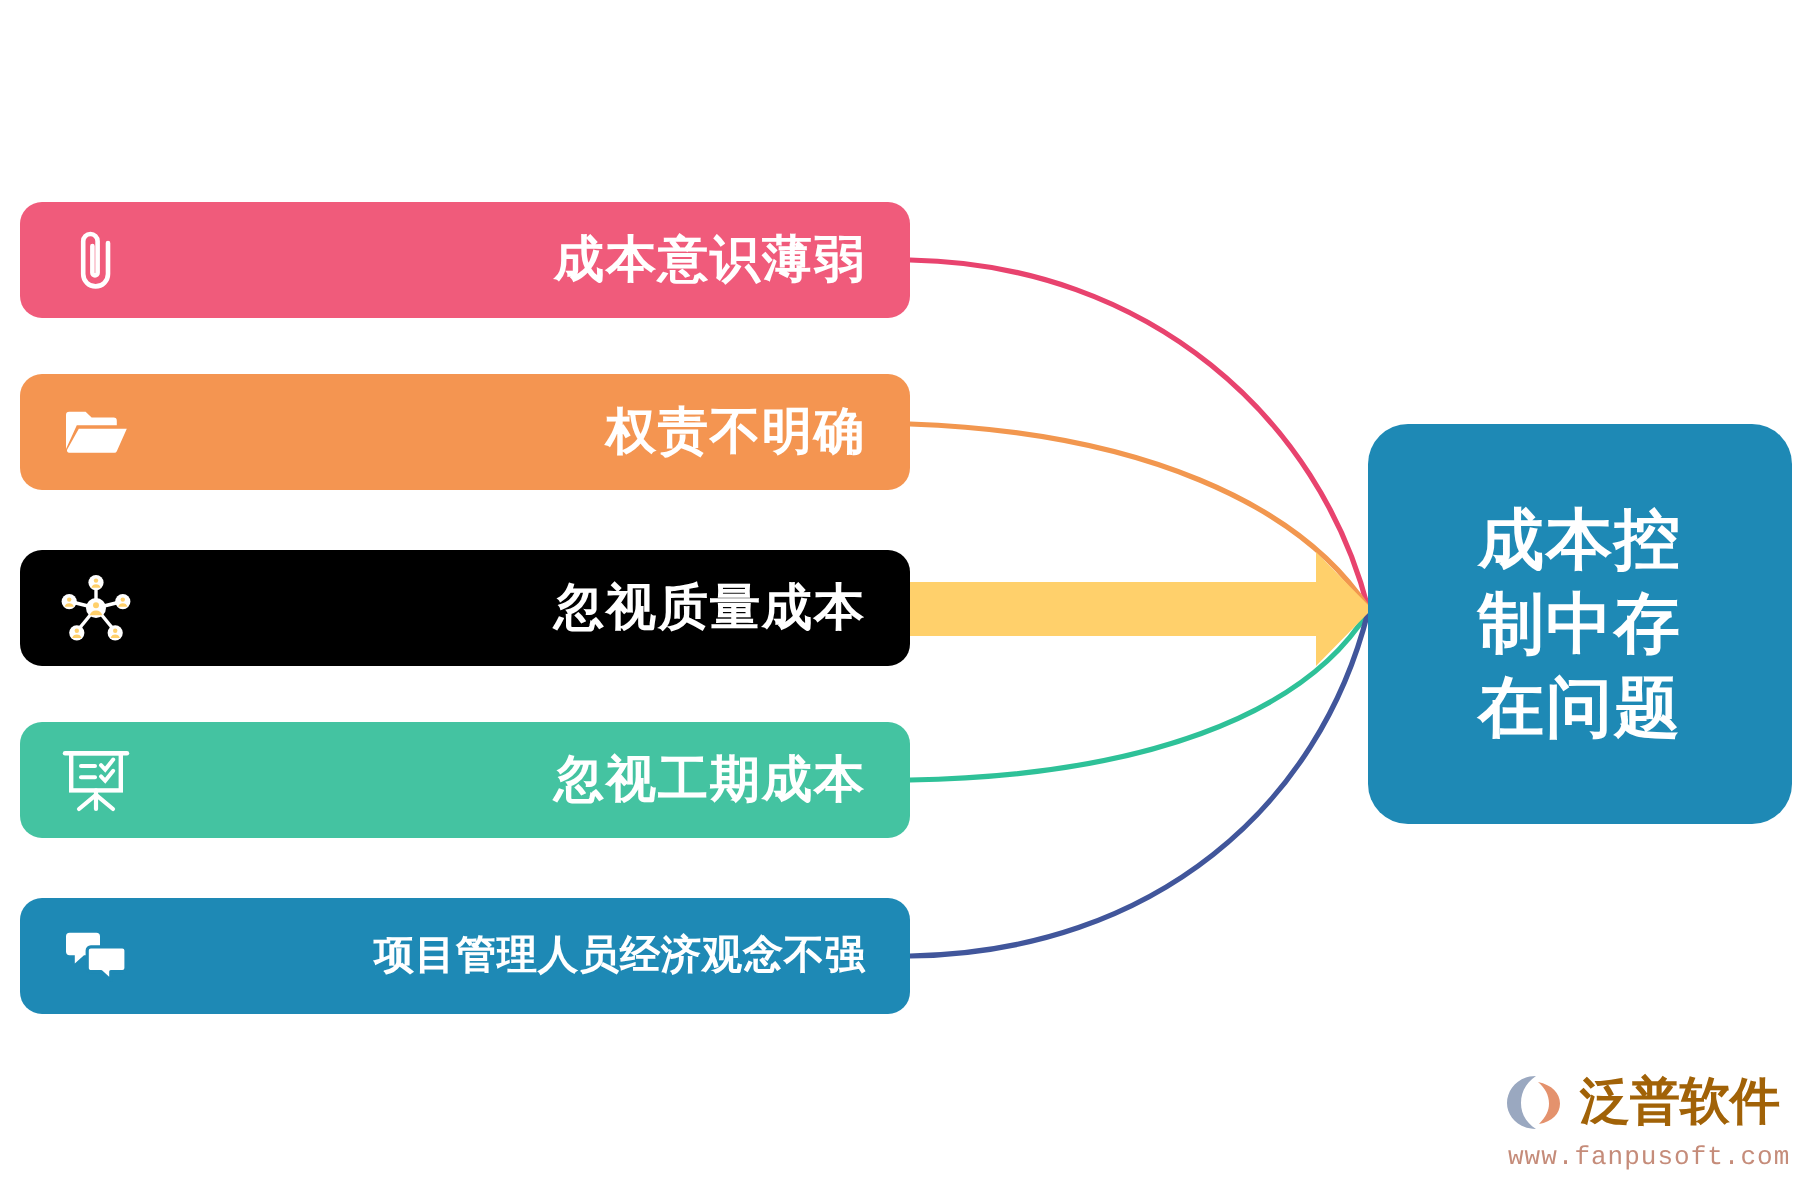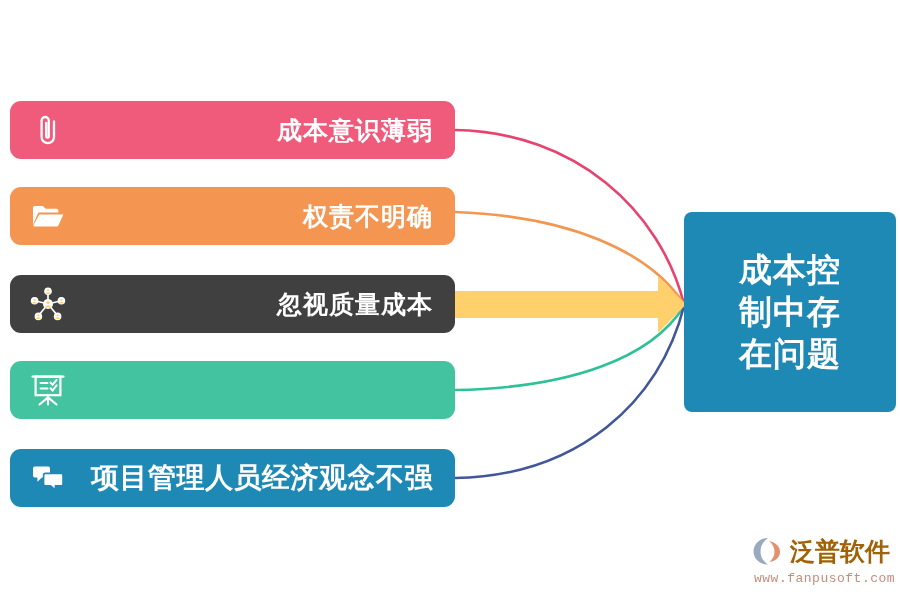--- a/index.html
+++ b/index.html
@@ -56,38 +56,38 @@
   .bar-label {
     margin-left: auto;
     color: #ffffff;
     font-size: 25px;
     font-weight: bold;
     letter-spacing: 1px;
     line-height: 1;
     white-space: nowrap;
   }
   .bar-label.small {
-    font-size: 28px;
+    font-size: 20px;
     letter-spacing: 0.5px;
   }
 
   #bar0 { top: 101px; }
   #bar1 { top: 187px; }
   #bar2 { top: 275px; }
   #bar3 { top: 361px; }
   #bar4 { top: 449px; }
 
   
   #result-node {
     position: absolute;
     left: 684px;
     top: 212px;
     width: 212px;
     height: 200px;
-    border-radius: 8px;
+    border-radius: 20px;
     z-index: 3;
     display: flex;
     align-items: center;
     justify-content: center;
     text-align: center;
   }
   #result-node-text {
     color: #ffffff;
     font-size: 33px;
     font-weight: bold;
@@ -154,21 +154,21 @@
   </div>
 
   <div class="bar" id="bar1" style="background:#F49551">
     <svg class="bar-icon" viewBox="0 0 36 36">
       <path d="M3 9.5 a1.6 1.6 0 0 1 1.6 -1.6 h8.2 l3 2.9 h11 a1.6 1.6 0 0 1 1.6 1.6 v2.2 H8.4 L3 26.5 Z" fill="#ffffff"></path>
       <path d="M9.4 16.4 h24 L28.4 27.6 a1.3 1.3 0 0 1 -1.2 .8 H4.6 a1.1 1.1 0 0 1 -1 -1.6 Z" fill="#ffffff"></path>
     </svg>
     <span class="bar-label">权责不明确</span>
   </div>
 
-  <div class="bar" id="bar2" style="background:#404040">
+  <div class="bar" id="bar2" style="background:#000000">
     <svg class="bar-icon" viewBox="0 0 36 36">
       <g stroke="#ffffff" stroke-width="1.7" fill="none">
         <line x1="18" y1="18" x2="18" y2="7"></line>
         <line x1="18" y1="18" x2="6" y2="15"></line>
         <line x1="18" y1="18" x2="30" y2="15"></line>
         <line x1="18" y1="18" x2="9" y2="29"></line>
         <line x1="18" y1="18" x2="27" y2="29"></line>
       </g>
       <g fill="#ffffff">
         <circle cx="18" cy="18" r="5"></circle>
@@ -205,20 +205,21 @@
         <line x1="10.5" y1="16.6" x2="17.5" y2="16.6"></line>
         <polyline points="20.5,10.6 22.6,12.8 26.6,7.8" fill="none"></polyline>
         <polyline points="20.5,16.2 22.6,18.4 26.6,13.4" fill="none"></polyline>
       </g>
       <g stroke="#ffffff" stroke-width="2.1" stroke-linecap="round">
         <line x1="18" y1="23.2" x2="18" y2="32.5"></line>
         <line x1="18" y1="25.4" x2="9.5" y2="32.5"></line>
         <line x1="18" y1="25.4" x2="26.5" y2="32.5"></line>
       </g>
     </svg>
+    <span class="bar-label">忽视工期成本</span>
   </div>
 
   <div class="bar" id="bar4" style="background:#1E89B5">
     <svg class="bar-icon" viewBox="0 0 36 36">
       <path d="M3 8.2 a1.8 1.8 0 0 1 1.8 -1.8 h13.4 a1.8 1.8 0 0 1 1.8 1.8 v7.6 a1.8 1.8 0 0 1 -1.8 1.8 h-6.2 l-4.6 4.2 v-4.2 h-2.6 a1.8 1.8 0 0 1 -1.8 -1.8 Z" fill="#ffffff"></path>
       <path d="M13.6 15.2 a1.8 1.8 0 0 1 1.8 -1.8 h15.8 a1.8 1.8 0 0 1 1.8 1.8 v8.8 a1.8 1.8 0 0 1 -1.8 1.8 h-5.8 v4.4 l-4.8 -4.4 h-5.2 a1.8 1.8 0 0 1 -1.8 -1.8 Z" fill="#ffffff" stroke="#1E89B5" stroke-width="1.6" stroke-linejoin="round"></path>
     </svg>
     <span class="bar-label small">项目管理人员经济观念不强</span>
   </div>
 

